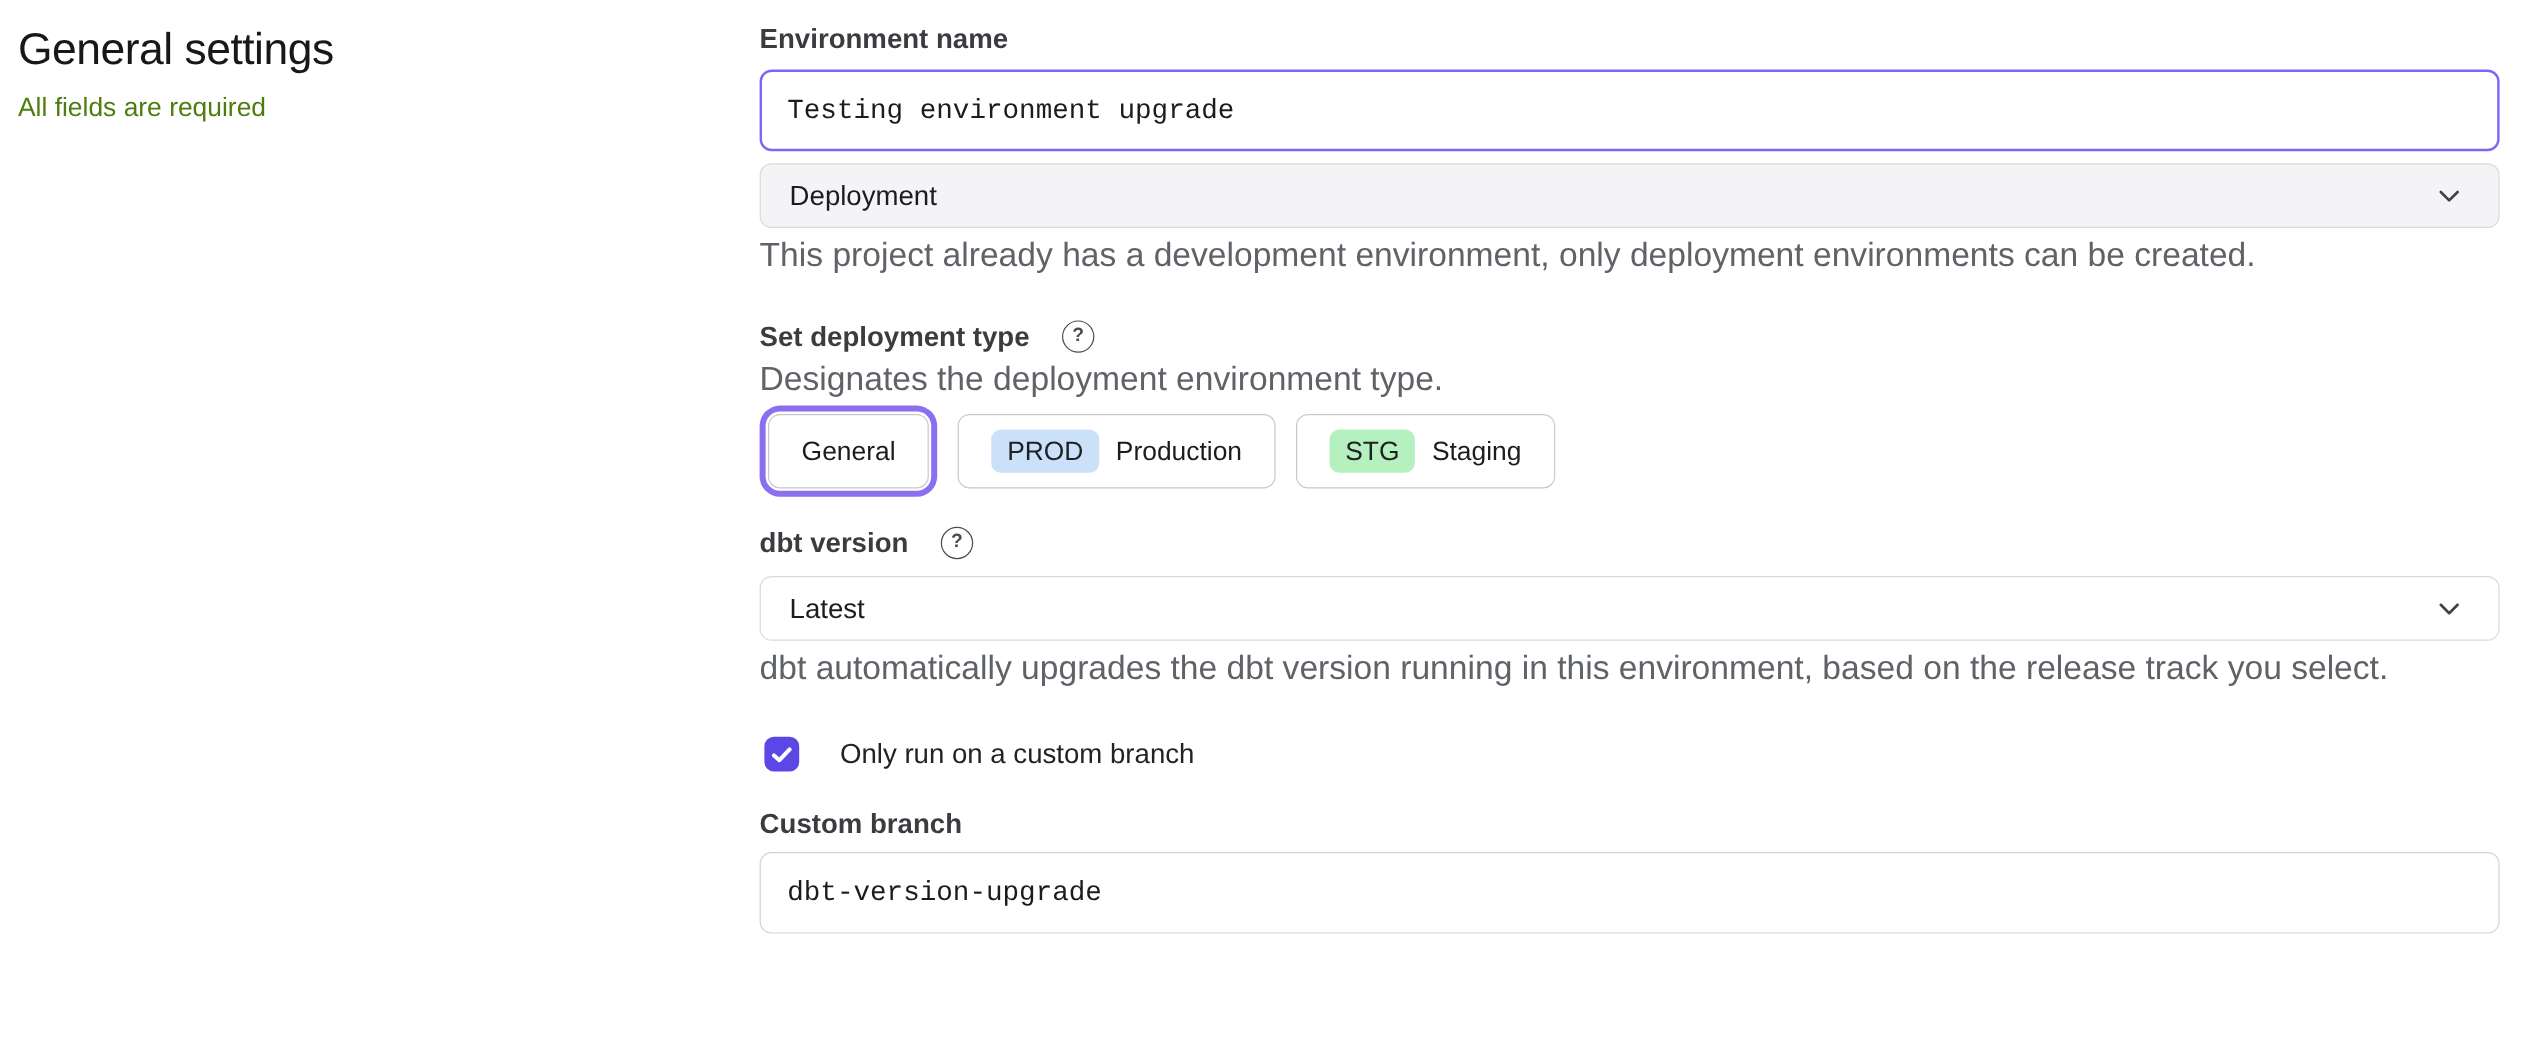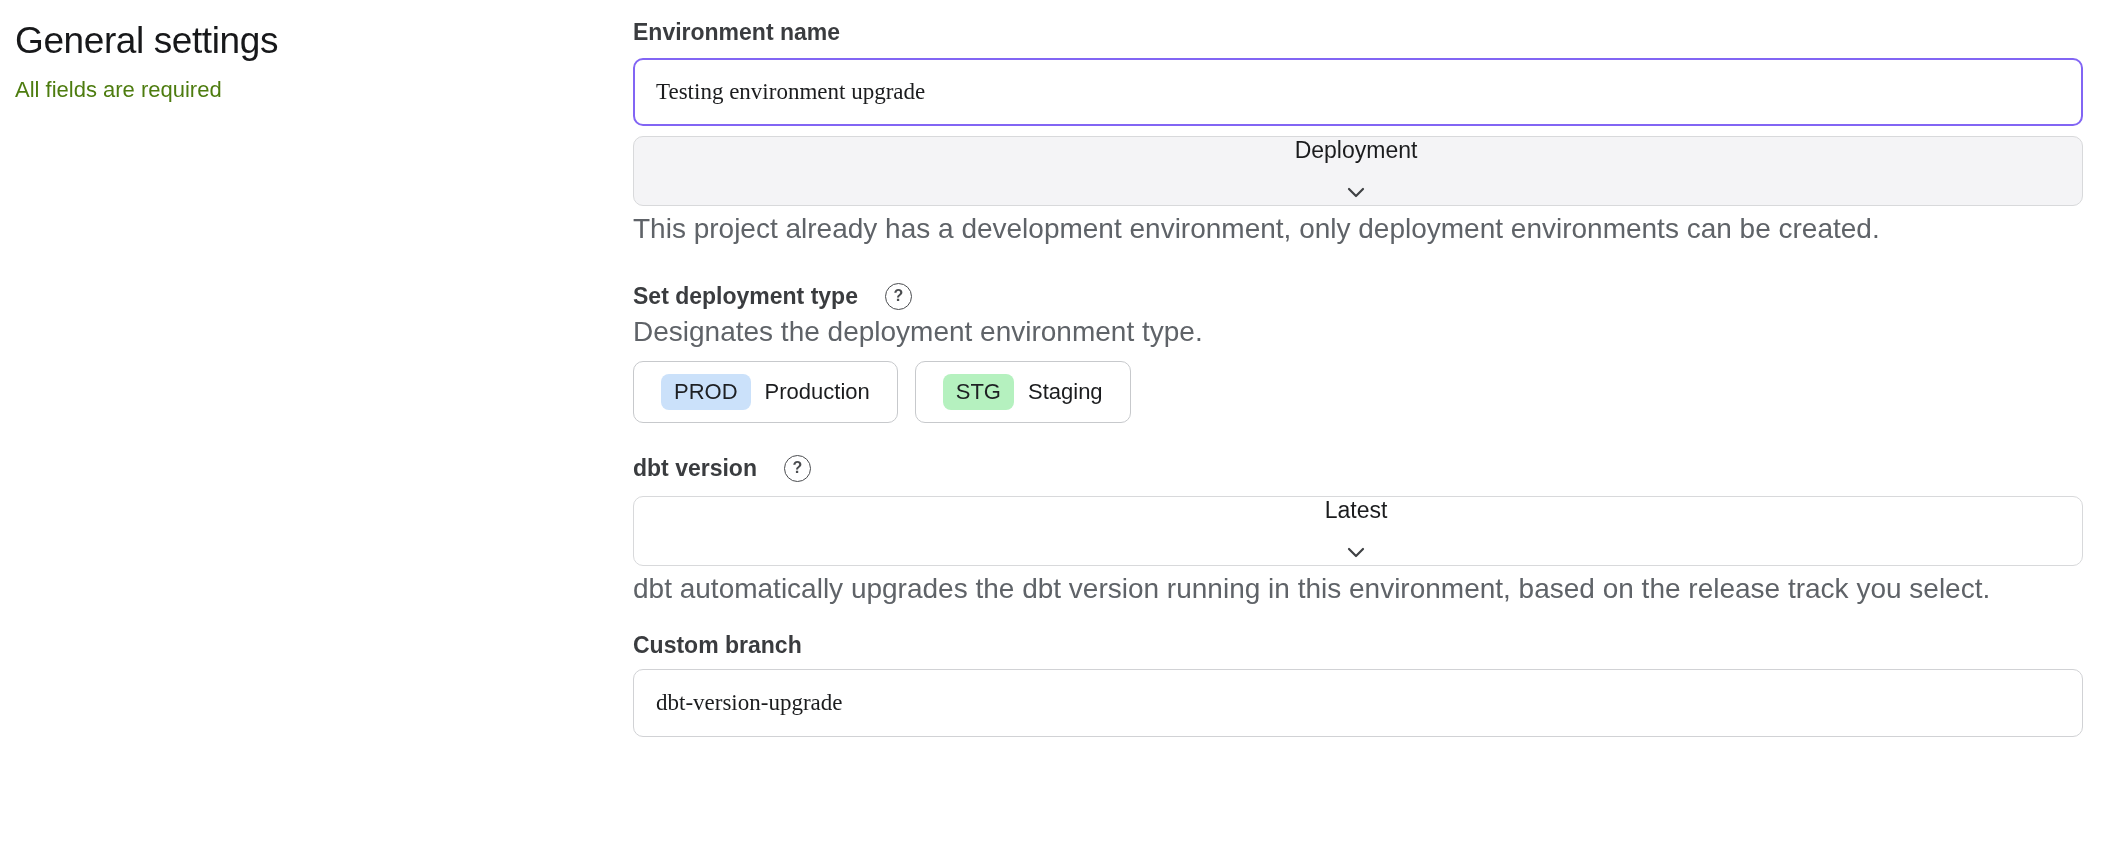--- a/index.html
+++ b/index.html
@@ -13,26 +13,26 @@
   .page-subtitle { font-size:22px; color:#4d7c0f; margin-top:15px; }
 
   
   .right-col { width:1450px; flex-shrink:0; }
 
   .field-label { font-size:23px; font-weight:600; color:#3a3c3f; line-height:28px; }
   .field-label.disabled { color:#a7a9ac; }
 
   .text-input { display:block; width:100%; height:68px; border:1px solid #d1d2d5; border-radius:10px;
                 padding:0 22px; font-size:23px; color:#1b1c1e; background:#fff; outline:none;
-                font-family:Liberation Serif, serif; }
+                font-family:Liberation Mono, monospace; }
   .text-input.focused { border:2px solid #8265f4; padding:0 21px; }
 
-  .select { height:70px; border:1px solid #d8d9db; border-radius:10px; background:#fff;
+  .select { height:54px; border:1px solid #d8d9db; border-radius:10px; background:#fff;
             display:flex; align-items:center; justify-content:space-between;
-            padding:0 28px 0 24px; font-size:23px; color:#1b1c1e; cursor:pointer;flex-direction:column; }
+            padding:0 28px 0 24px; font-size:23px; color:#1b1c1e; cursor:pointer; }
   .select.disabled { background:#f4f4f6; cursor:default; }
   .chevron { width:26px; height:26px; flex-shrink:0; }
   .chevron polyline { fill:none; stroke:#3f4144; stroke-width:2.2; stroke-linecap:round; stroke-linejoin:round; }
 
   .hint { font-size:28px; color:#5f6368; line-height:26px; margin-top:10px; }
 
   .section-head { display:flex; align-items:center; gap:27px; }
   .help-icon { width:27px; height:27px; border:1.8px solid #4a4c4f; border-radius:50%;
                display:inline-flex; align-items:center; justify-content:center;
                font-size:16px; font-weight:600; color:#4a4c4f; line-height:1; cursor:pointer; }
@@ -85,20 +85,23 @@
     </div>
     <div class="hint">This project already has a development environment, only deployment environments can be created.</div>
 
     <div class="section-head mt-sect2">
       <span class="field-label">Set deployment type</span>
       <span class="help-icon">?</span>
     </div>
     <div class="hint mt-desc">Designates the deployment environment type.</div>
 
     <div class="btn-row">
+      <button class="type-btn selected">
+        <span>General</span>
+      </button>
       <button class="type-btn">
         <span class="badge" style="background:#cbe1fa;">PROD</span>
         <span>Production</span>
       </button>
       <button class="type-btn">
         <span class="badge" style="background:#b5f1bf;">STG</span>
         <span>Staging</span>
       </button>
     </div>
 
@@ -107,18 +110,26 @@
       <span class="help-icon">?</span>
     </div>
     <div class="select mt-select2">
       <span>Latest</span>
       <svg class="chevron" viewBox="0 0 26 26">
         <polyline points="6,10 13,17 20,10"></polyline>
       </svg>
     </div>
     <div class="hint">dbt automatically upgrades the dbt version running in this environment, based on the release track you select.</div>
 
+    <div class="check-row">
+      <span class="checkbox">
+        <svg viewBox="0 0 17 14">
+          <polyline points="2,7.5 6.5,11.5 15,2.5"></polyline>
+        </svg>
+      </span>
+      <span class="check-label">Only run on a custom branch</span>
+    </div>
 
     <div class="field-label mt-label-cb">Custom branch</div>
     <input class="text-input mt-input2" type="text" value="dbt-version-upgrade" style="">
 
   </div>
 </div>
 
 </body></html>

